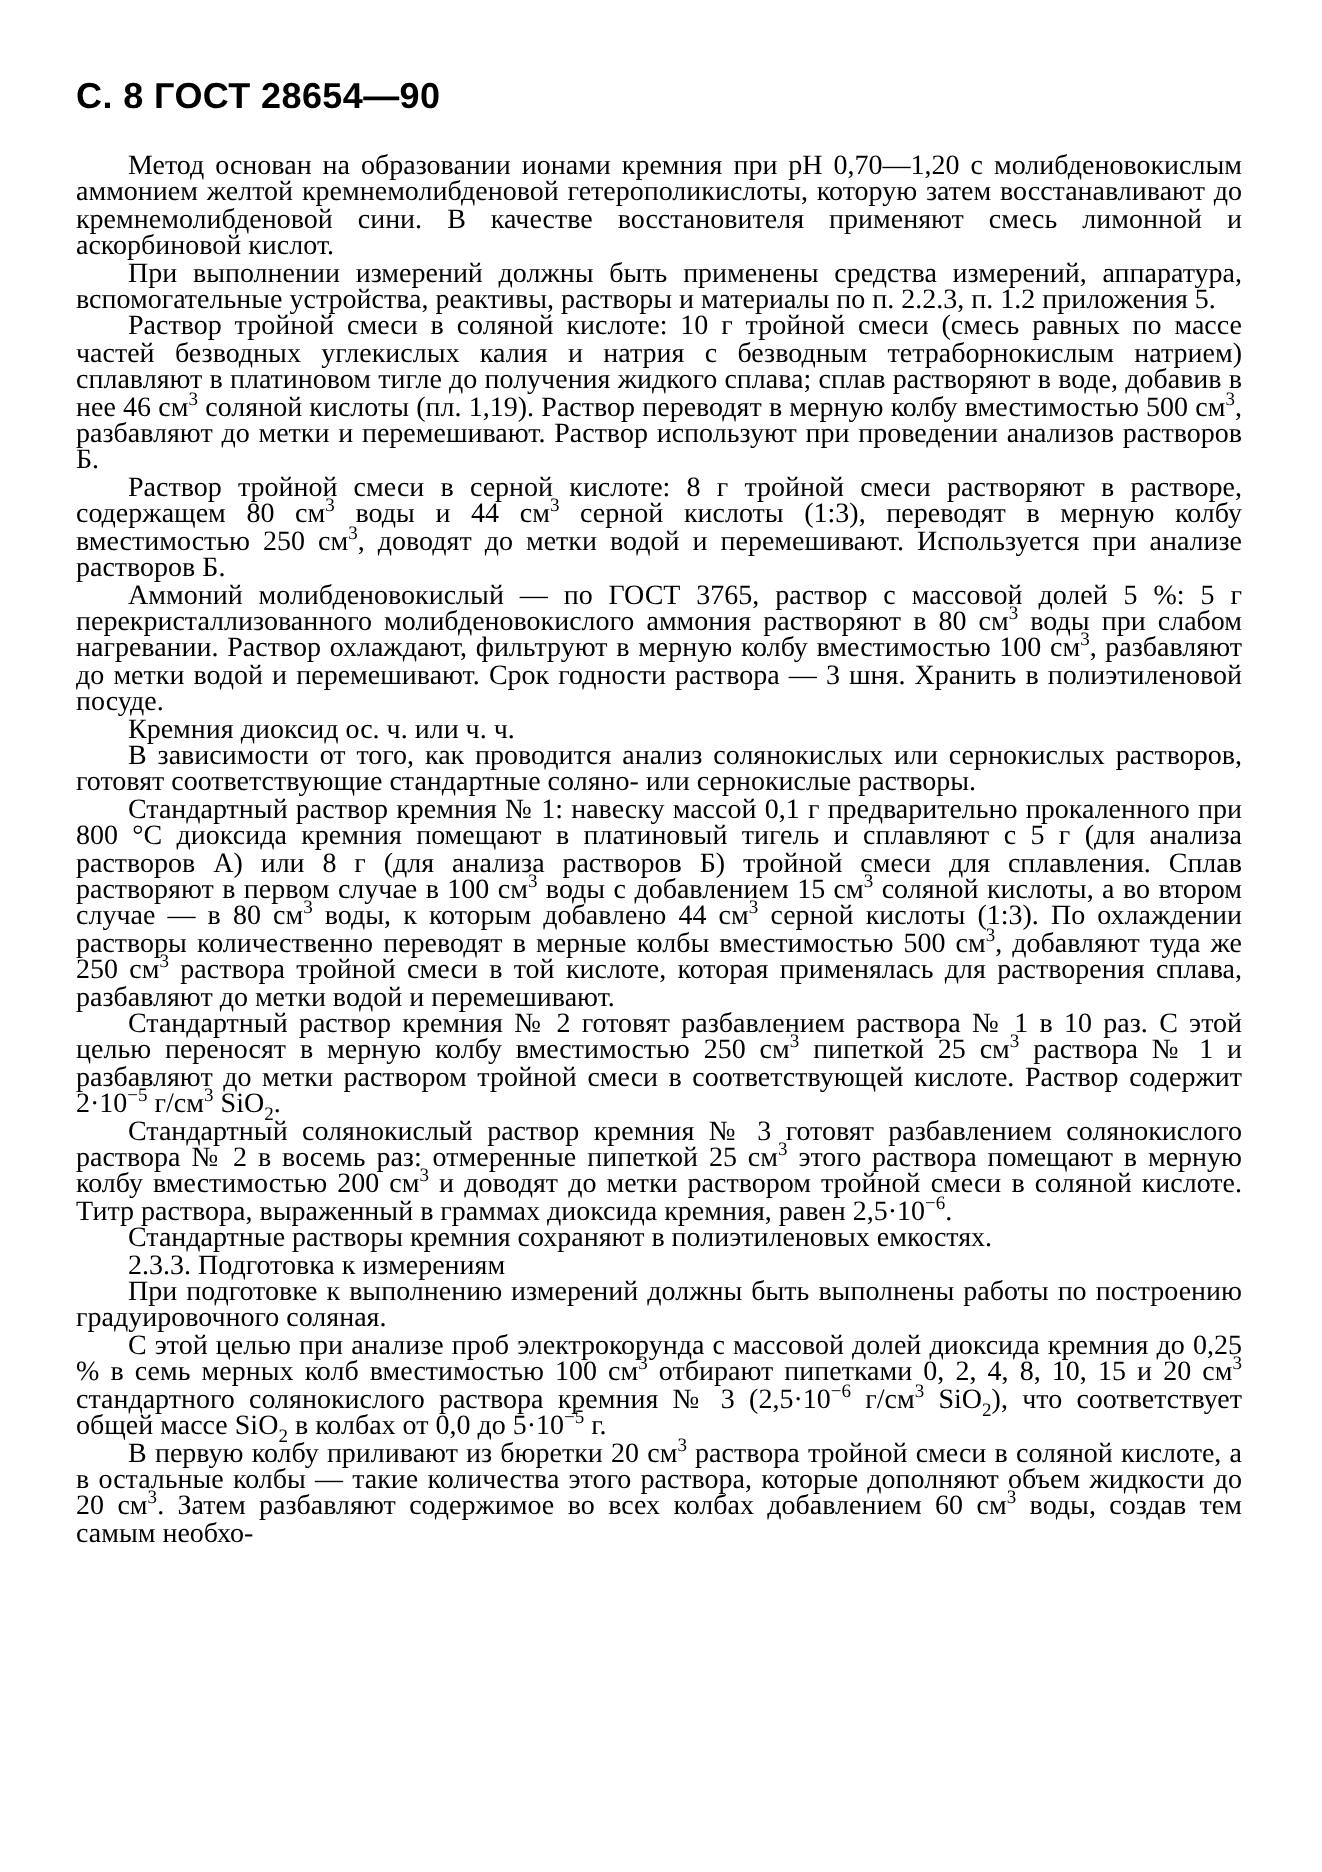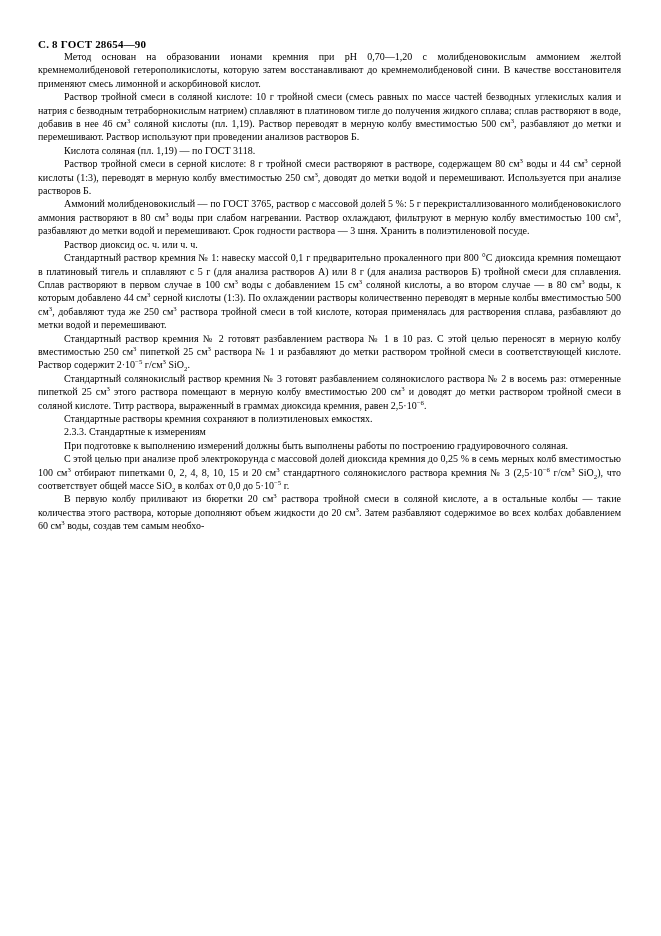--- a/index.html
+++ b/index.html
@@ -15,31 +15,32 @@
     overflow: hidden;
   }
   .page {
     position: relative;
     width: 661px;
     height: 936px;
     box-sizing: border-box;
     padding: 38px 40px 20px 38px;
   }
   .header {
-    font-family: Liberation Serif, serif;
-    font-size: 11px;
+    font-family: Liberation Sans, sans-serif;
+    font-size: 18px;
     font-weight: bold;
     letter-spacing: 0.2px;
+    margin-bottom: 18px;
     white-space: nowrap;
   }
   .header .pageno {
     font-weight: bold;
   }
   .body-text {
-    font-size: 10px;
+    font-size: 14px;
     line-height: 13.4px;
     text-align: justify;
     text-justify: inter-word;
   }
   .body-text p {
     margin: 0;
     text-indent: 26px;
     text-align: justify;
   }
   sup {
@@ -59,28 +60,29 @@
 <div class="page">
 
   <div class="header">
     <span>С.</span>
     <span class="pageno">8</span>
     <span>ГОСТ 28654—90</span>
   </div>
 
   <div class="body-text">
     <p>Метод основан на образовании ионами кремния при рН 0,70—1,20 с молибденовокислым аммонием желтой кремнемолибденовой гетерополикислоты, которую затем восстанавливают до кремнемолибденовой сини. В качестве восстановителя применяют смесь лимонной и аскорбиновой кислот.</p>
+    <p>При выполнении измерений должны быть применены средства измерений, аппаратура, вспомогательные устройства, реактивы, растворы и материалы по п. 2.2.3, п. 1.2 приложения 5.</p>
     <p>Раствор тройной смеси в соляной кислоте: 10 г тройной смеси (смесь равных по массе частей безводных углекислых калия и натрия с безводным тетраборнокислым натрием) сплавляют в платиновом тигле до получения жидкого сплава; сплав растворяют в воде, добавив в нее 46 см<sup>3</sup> соляной кислоты (пл. 1,19). Раствор переводят в мерную колбу вместимостью 500 см<sup>3</sup>, разбавляют до метки и перемешивают. Раствор используют при проведении анализов растворов Б.</p>
-    <p>Кислота соляная (пл. 1,19) — по ГОСТ 3118.</p>
     <p>Раствор тройной смеси в серной кислоте: 8 г тройной смеси растворяют в растворе, содержащем 80 см<sup>3</sup> воды и 44 см<sup>3</sup> серной кислоты (1:3), переводят в мерную колбу вместимостью 250 см<sup>3</sup>, доводят до метки водой и перемешивают. Используется при анализе растворов Б.</p>
     <p>Аммоний молибденовокислый — по ГОСТ 3765, раствор с массовой долей 5 %: 5 г перекристаллизованного молибденовокислого аммония растворяют в 80 см<sup>3</sup> воды при слабом нагревании. Раствор охлаждают, фильтруют в мерную колбу вместимостью 100 см<sup>3</sup>, разбавляют до метки водой и перемешивают. Срок годности раствора — 3 шня. Хранить в полиэтиленовой посуде.</p>
-    <p>Раствор диоксид ос. ч. или ч. ч.</p>
+    <p>Кремния диоксид ос. ч. или ч. ч.</p>
+    <p>В зависимости от того, как проводится анализ солянокислых или сернокислых растворов, готовят соответствующие стандартные соляно- или сернокислые растворы.</p>
     <p>Стандартный раствор кремния № 1: навеску массой 0,1 г предварительно прокаленного при 800 °С диоксида кремния помещают в платиновый тигель и сплавляют с 5 г (для анализа растворов А) или 8 г (для анализа растворов Б) тройной смеси для сплавления. Сплав растворяют в первом случае в 100 см<sup>3</sup> воды с добавлением 15 см<sup>3</sup> соляной кислоты, а во втором случае — в 80 см<sup>3</sup> воды, к которым добавлено 44 см<sup>3</sup> серной кислоты (1:3). По охлаждении растворы количественно переводят в мерные колбы вместимостью 500 см<sup>3</sup>, добавляют туда же 250 см<sup>3</sup> раствора тройной смеси в той кислоте, которая применялась для растворения сплава, разбавляют до метки водой и перемешивают.</p>
     <p>Стандартный раствор кремния № 2 готовят разбавлением раствора № 1 в 10 раз. С этой целью переносят в мерную колбу вместимостью 250 см<sup>3</sup> пипеткой 25 см<sup>3</sup> раствора № 1 и разбавляют до метки раствором тройной смеси в соответствующей кислоте. Раствор содержит 2·10<sup>−5</sup> г/см<sup>3</sup> SiO<sub>2</sub>.</p>
     <p>Стандартный солянокислый раствор кремния № 3 готовят разбавлением солянокислого раствора № 2 в восемь раз: отмеренные пипеткой 25 см<sup>3</sup> этого раствора помещают в мерную колбу вместимостью 200 см<sup>3</sup> и доводят до метки раствором тройной смеси в соляной кислоте. Титр раствора, выраженный в граммах диоксида кремния, равен 2,5·10<sup>−6</sup>.</p>
     <p>Стандартные растворы кремния сохраняют в полиэтиленовых емкостях.</p>
-    <p>2.3.3. Стандартные к измерениям</p>
+    <p>2.3.3. Подготовка к измерениям</p>
     <p>При подготовке к выполнению измерений должны быть выполнены работы по построению градуировочного соляная.</p>
     <p>С этой целью при анализе проб электрокорунда с массовой долей диоксида кремния до 0,25 % в семь мерных колб вместимостью 100 см<sup>3</sup> отбирают пипетками 0, 2, 4, 8, 10, 15 и 20 см<sup>3</sup> стандартного солянокислого раствора кремния № 3 (2,5·10<sup>−6</sup> г/см<sup>3</sup> SiO<sub>2</sub>), что соответствует общей массе SiO<sub>2</sub> в колбах от 0,0 до 5·10<sup>−5</sup> г.</p>
     <p>В первую колбу приливают из бюретки 20 см<sup>3</sup> раствора тройной смеси в соляной кислоте, а в остальные колбы — такие количества этого раствора, которые дополняют объем жидкости до 20 см<sup>3</sup>. Затем разбавляют содержимое во всех колбах добавлением 60 см<sup>3</sup> воды, создав тем самым необхо-</p>
   </div>
 
 </div>
 
 </body></html>

